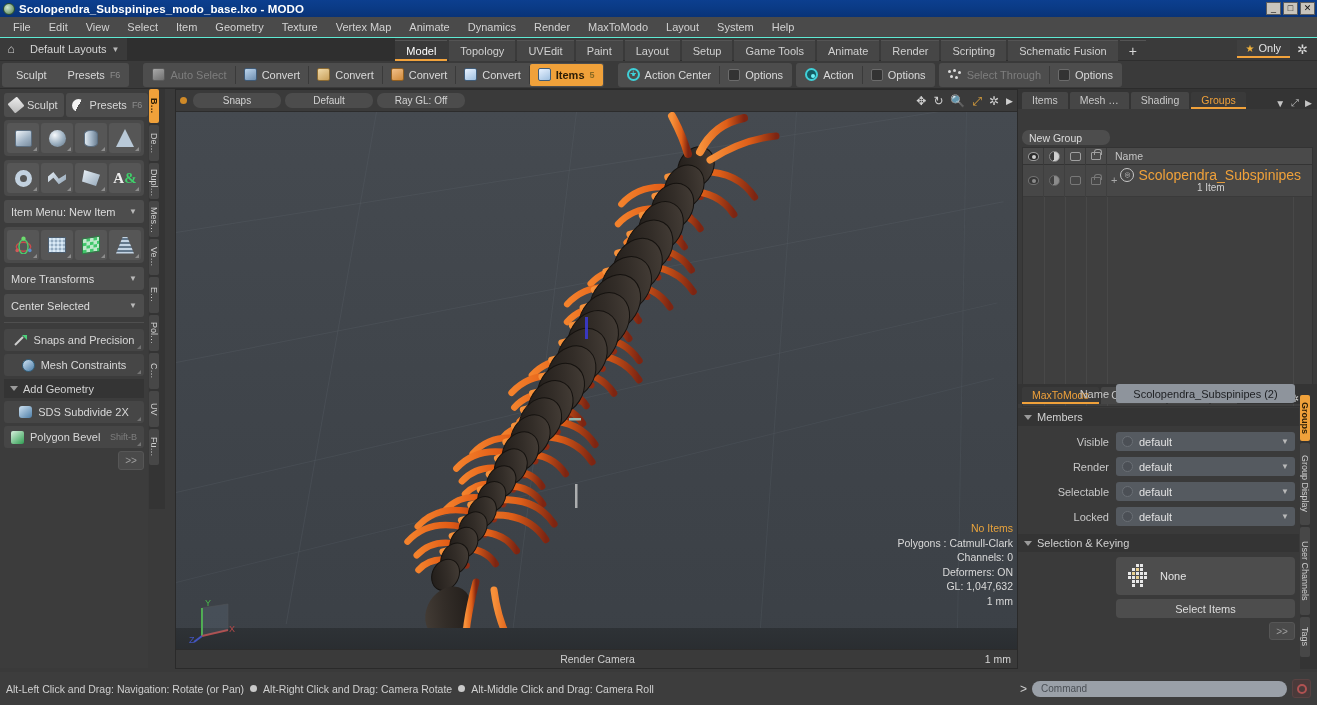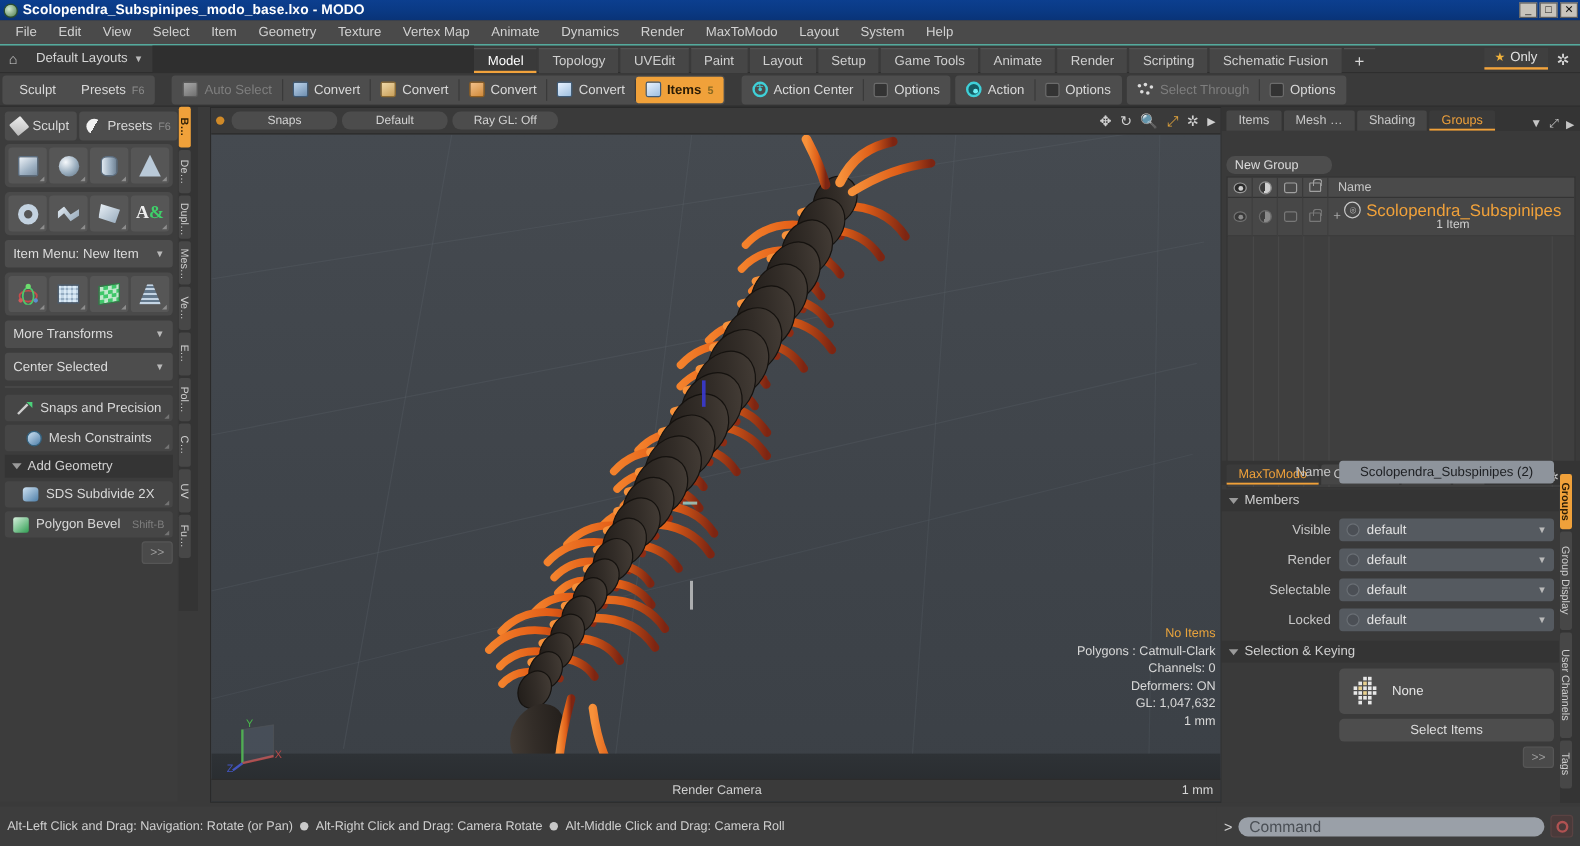--- a/index.html
+++ b/index.html
@@ -322,21 +322,21 @@
   }
   .bullet{ display:inline-block; width:7px;height:7px;border-radius:50%;background:#c9c9c9;
            margin:0 6px; vertical-align:middle;}
   .cmdbar{
     position:absolute; left:1014px; top:672px; width:303px; height:33px;
     background:#3d3d3d; display:flex; align-items:center; gap:5px; padding:0 6px;
   }
   .cmd-arrow{ color:#d0d0d0; font-size:12px;}
   .cmd-input{
     flex:1; height:16px; background:#9aa0a8; border-radius:8px;
-    display:flex; align-items:center; padding-left:9px; font-size:13px; color:#4a4f55;
+    display:flex; align-items:center; padding-left:9px; font-size:10px; color:#4a4f55;
   }
   .cmd-rec{ width:19px;height:19px;border-radius:3px;background:#4a3a3a;
     border:1px solid #5a4242; display:flex;align-items:center;justify-content:center;}
   .cmd-rec i{ width:10px;height:10px;border-radius:50%;border:2px solid #b05252;}
 </style>
 </head>
 <body>
 
 <div class="app">
 

